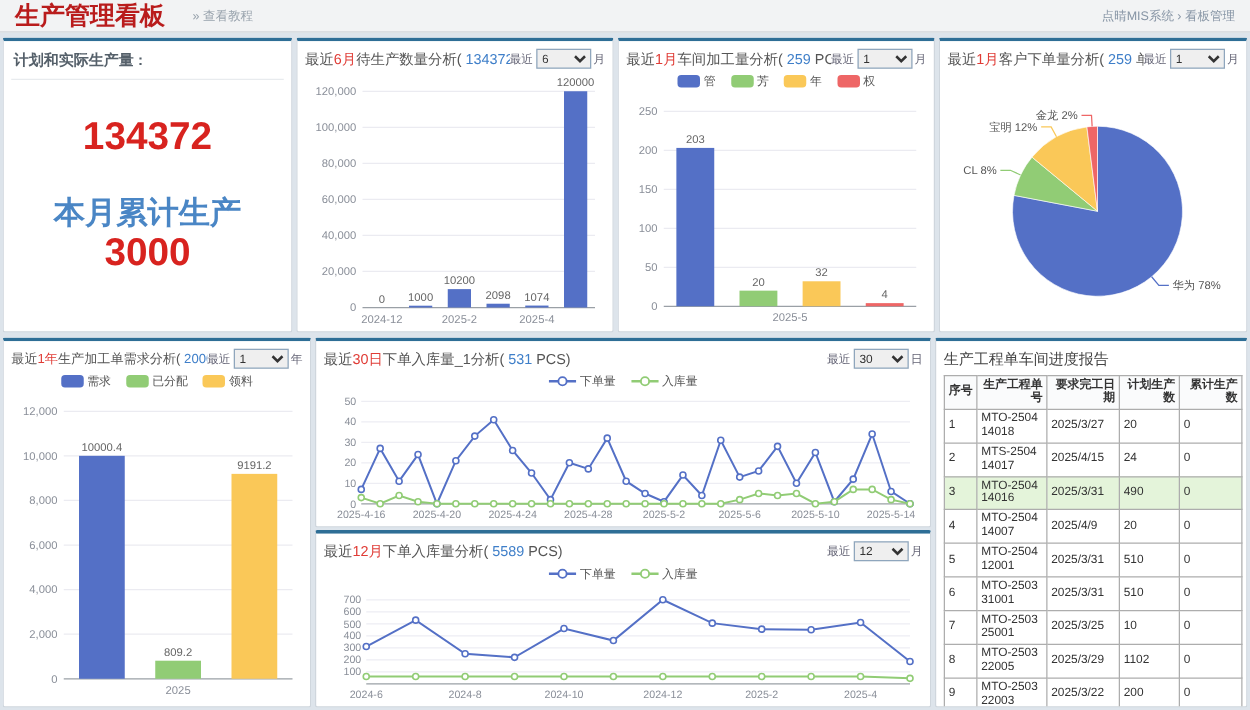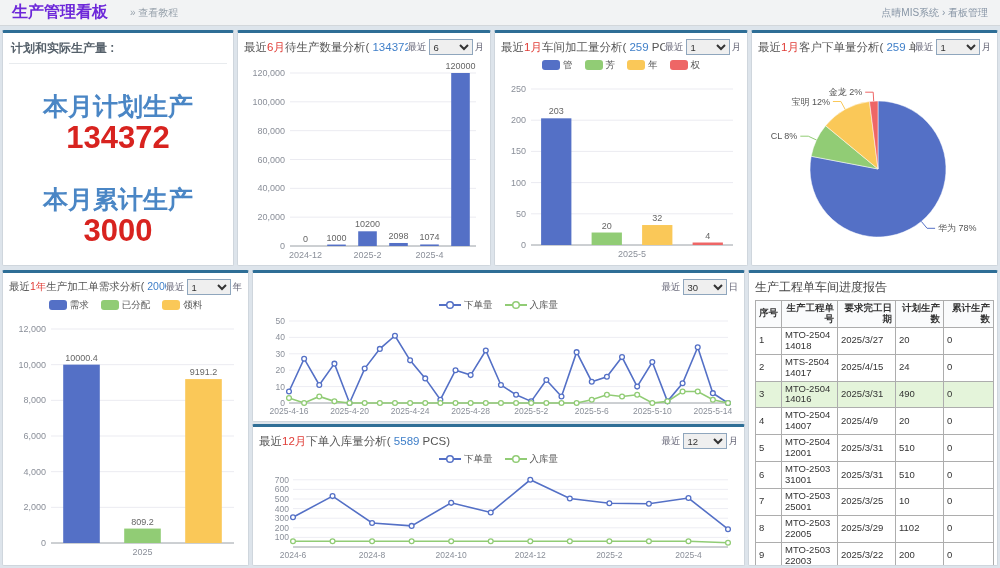--- a/index.html
+++ b/index.html
@@ -1,19 +1,19 @@
 <!DOCTYPE html>
 <html><head>
 <meta charset="utf-8">
 <style>
 *{margin:0;padding:0;box-sizing:border-box}
 html,body{width:1000px;height:568px;overflow:hidden;background:#dde4eb;
   font-family:"Liberation Sans","DejaVu Sans",sans-serif}
 .topbar{height:26px;background:#f2f3f4;border-bottom:1px solid #d3d7db;display:flex;align-items:center;padding:0 12px}
-.topbar .t{font-size:16px;font-weight:bold;color:#6d28d9}
+.topbar .t{font-size:20px;font-weight:bold;color:#b91c1c}
 .topbar .sub{font-size:10px;color:#99a3ad;margin-left:22px}
 .topbar .right{margin-left:auto;font-size:10px;color:#8795a5}
 .board{position:relative;width:1000px;height:440px}
 .panel{position:absolute;background:#fff;border:1px solid #cfd6dd;border-top:3px solid #2e6e96;border-radius:2px;padding:4px 6px;overflow:hidden}
 .phead{position:relative;display:flex;align-items:center;font-size:11.5px;color:#555;white-space:nowrap;height:20px}
 .ptitle{overflow:hidden}
 .red{color:#e03c36}.blu{color:#3f7fc9}
 .sel{margin-left:auto;display:flex;align-items:center;gap:2px;font-size:9.5px;color:#667;background:#fff}
 .sel select{font-size:9.5px;height:16px;width:44px;border:1px solid #8fa6bd;color:#333;font-family:inherit}
 .legend{display:flex;justify-content:center;align-items:center;gap:12px;font-size:9.5px;color:#555;height:16px}
@@ -40,21 +40,20 @@
   <span class="t">生产管理看板</span>
   <span class="sub">» 查看教程</span>
   <span class="right">点晴MIS系统 › 看板管理</span>
 </header>
 
 <div class="board">
 
   <section class="panel" style="left:2px;top:4px;width:232px;height:236px">
     <div class="sum-title">计划和实际生产量 :</div>
     <div class="sum-body">
-      <div class="sum-label">本月计划生产</div>
       <div class="sum-value">134372</div>
       <div class="sum-label">本月累计生产</div>
       <div class="sum-value">3000</div>
     </div>
   </section>
 
   <section class="panel" style="left:237px;top:4px;width:254px;height:236px">
     <div class="phead">
       <span class="ptitle"><span>最近</span><span class="red">6月</span><span>待生产数量分析(</span><span class="blu"> 134372</span></span>
       <span class="sel">
@@ -215,20 +214,21 @@
         <rect x="115.2" y="215.56926666666666" width="36.6" height="14.430733333333333" fill="#91cc75"></rect>
         <text x="133.5" y="211.56926666666666" text-anchor="middle" font-size="9" fill="#666">809.2</text>
         <rect x="176.2" y="66.09026666666665" width="36.6" height="163.90973333333335" fill="#fac858"></rect>
         <text x="194.5" y="62.09026666666665" text-anchor="middle" font-size="9" fill="#666">9191.2</text>
         <text x="133.5" y="242" text-anchor="middle" font-size="9" fill="#8a8f99">2025</text>
       </svg>
   </section>
 
   <section class="panel" style="left:252px;top:244px;width:493px;height:152px">
     <div class="phead">
+      <span class="ptitle"><span>最近</span><span class="red">30日</span><span>下单入库量_1分析(</span><span class="blu"> 531</span><span> PCS)</span></span>
       <span class="sel">
           <span>最近</span>
           <select><option>30</option></select>
           <span>日</span>
         </span>
     </div>
     <div class="legend">
         <span class="lg-item">
           <svg width="22" height="10">
             <line x1="0" y1="5" x2="22" y2="5" stroke="#5470c6" stroke-width="2"></line>

